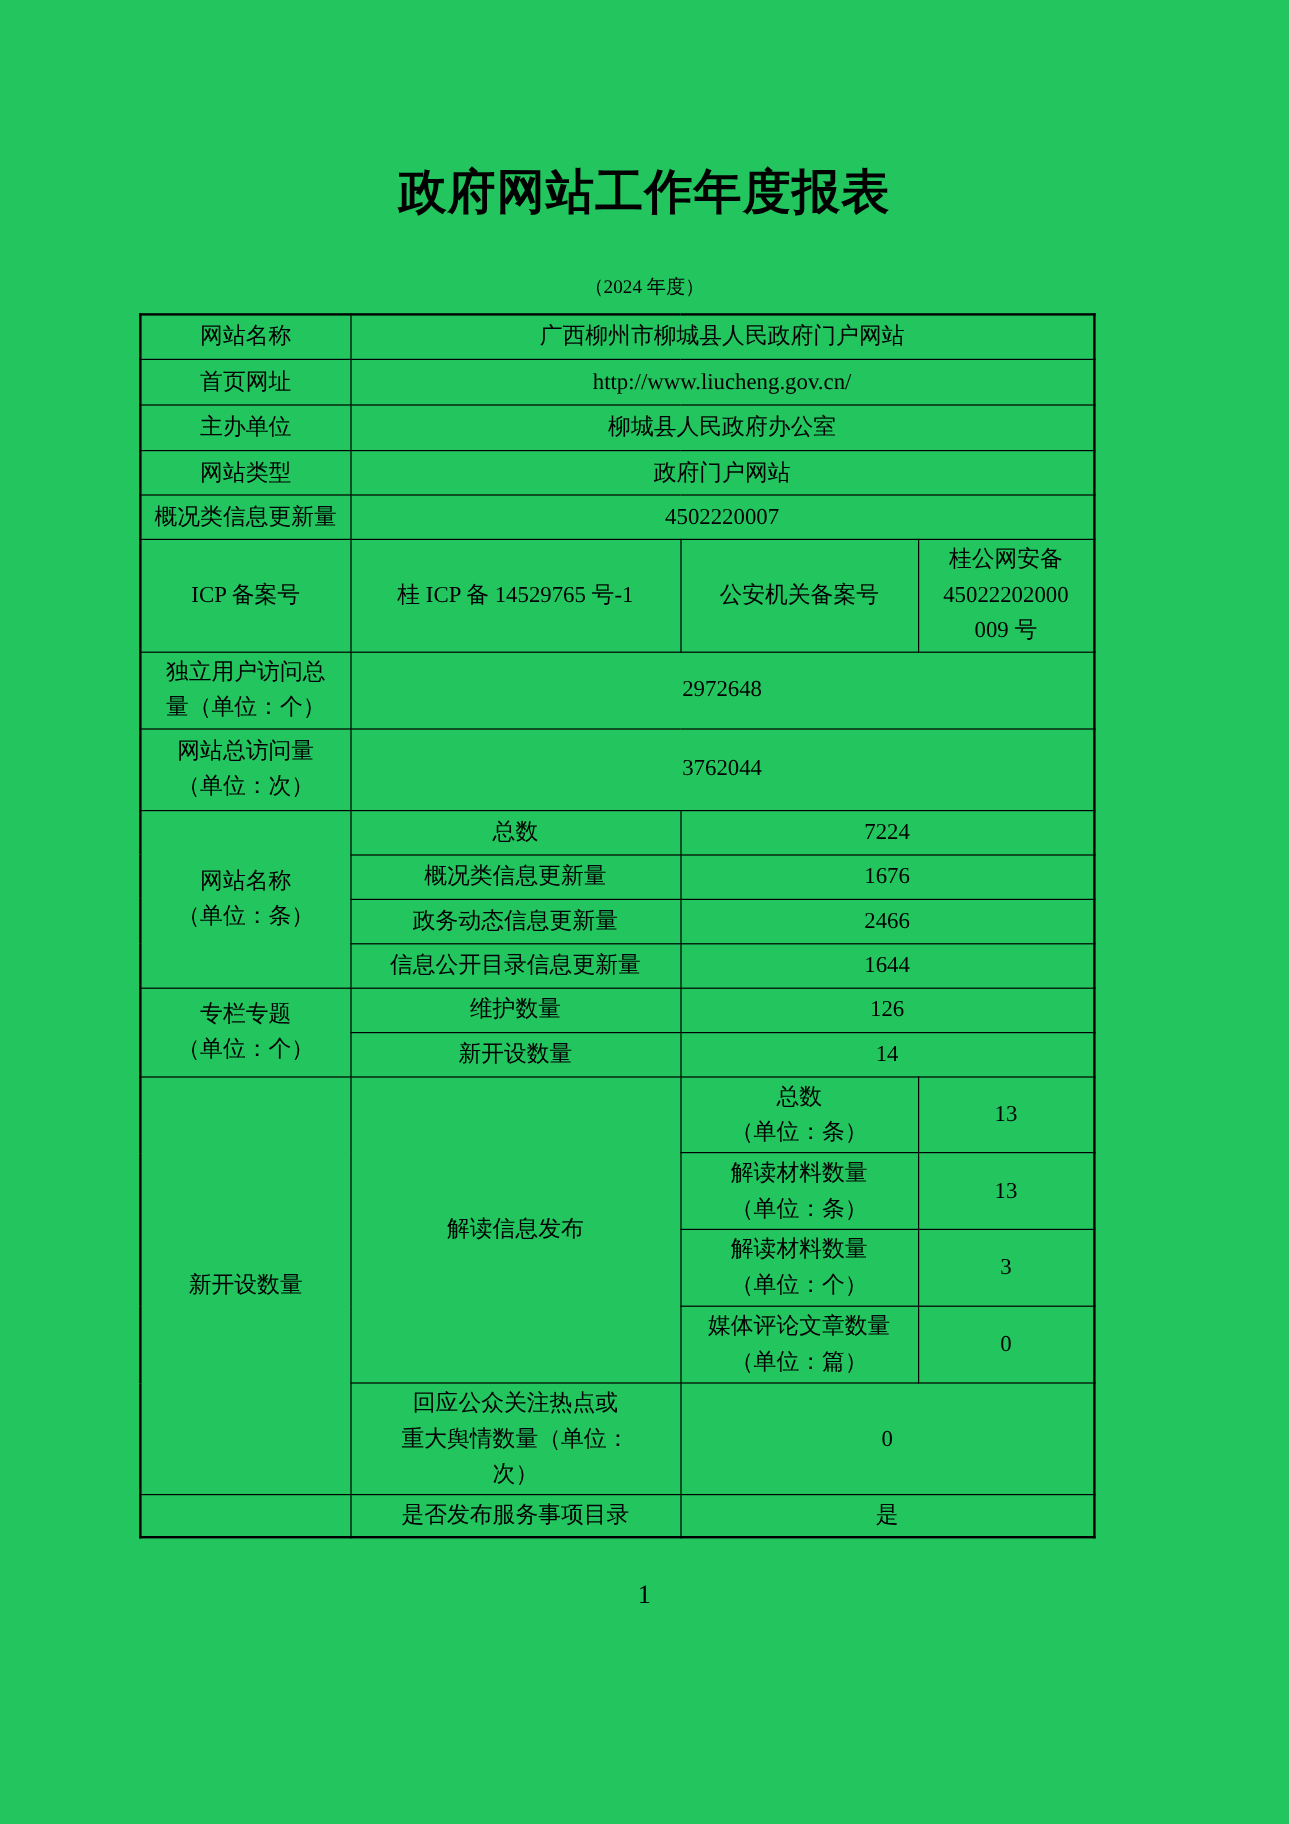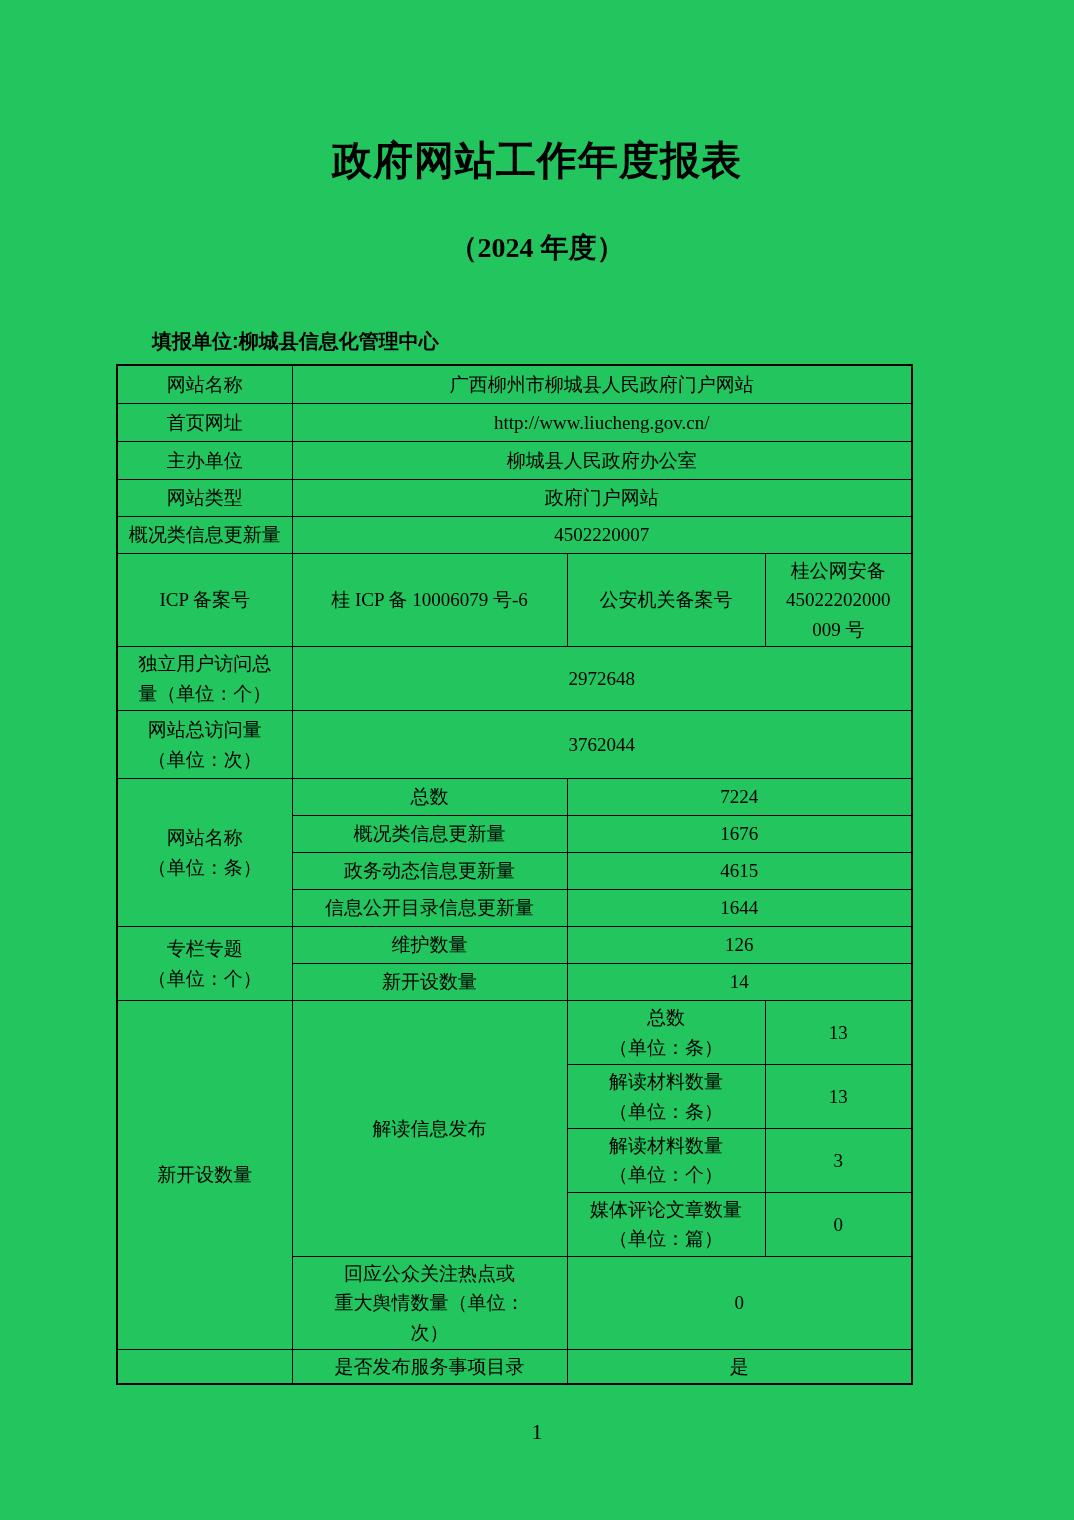--- a/index.html
+++ b/index.html
@@ -23,22 +23,22 @@
     font-family: "Liberation Sans", "DejaVu Sans", sans-serif;
     font-weight: bold;
     font-size: 40px;
     line-height: 1.2;
     letter-spacing: 1px;
   }
   .doc-subtitle {
     margin: 0;
     margin-top: 46px;
     text-align: center;
-    font-size: 28px;
-    font-weight: bold;
+    font-size: 16px;
+    font-weight: normal;
     line-height: 1.3;
   }
   .reporting-unit {
     margin: 0;
     margin-top: 62px;
     margin-left: 152px;
     font-family: "Liberation Sans", "DejaVu Sans", sans-serif;
     font-weight: bold;
     font-size: 20px;
     line-height: 1.3;
@@ -71,21 +71,20 @@
 </style>
 </head>
 <body>
 
 <div class="page">
 
   <h1 class="doc-title">政府网站工作年度报表</h1>
 
   <div class="doc-subtitle">（2024 年度）</div>
 
-  <div class="reporting-unit">填报单位:柳城县信息化管理中心</div>
 
   <table class="report-table">
     <colgroup>
       <col style="width:175px">
       <col style="width:275px">
       <col style="width:198px">
       <col style="width:147px">
     </colgroup>
 
     <tbody>
@@ -109,21 +108,21 @@
       <td colspan="3">政府门户网站</td>
     </tr>
 
     <tr style="height:37px">
       <td>概况类信息更新量</td>
       <td colspan="3">4502220007</td>
     </tr>
 
     <tr style="height:90px">
       <td>ICP 备案号</td>
-      <td>桂 ICP 备 10006079 号-6</td>
+      <td>桂 ICP 备 14529765 号-1</td>
       <td>公安机关备案号</td>
       <td class="wrap">桂公网安备
 45022202000
 009 号</td>
     </tr>
 
     <tr style="height:64px">
       <td class="wrap">独立用户访问总
 量（单位：个）</td>
       <td colspan="3">2972648</td>
@@ -140,21 +139,21 @@
 （单位：条）</td>
       <td>总数</td>
       <td colspan="2">7224</td>
     </tr>
     <tr style="height:37px">
       <td>概况类信息更新量</td>
       <td colspan="2">1676</td>
     </tr>
     <tr style="height:37px">
       <td>政务动态信息更新量</td>
-      <td colspan="2">4615</td>
+      <td colspan="2">2466</td>
     </tr>
     <tr style="height:37px">
       <td>信息公开目录信息更新量</td>
       <td colspan="2">1644</td>
     </tr>
 
     <tr style="height:37px">
       <td class="wrap" rowspan="2">专栏专题
 （单位：个）</td>
       <td>维护数量</td>

